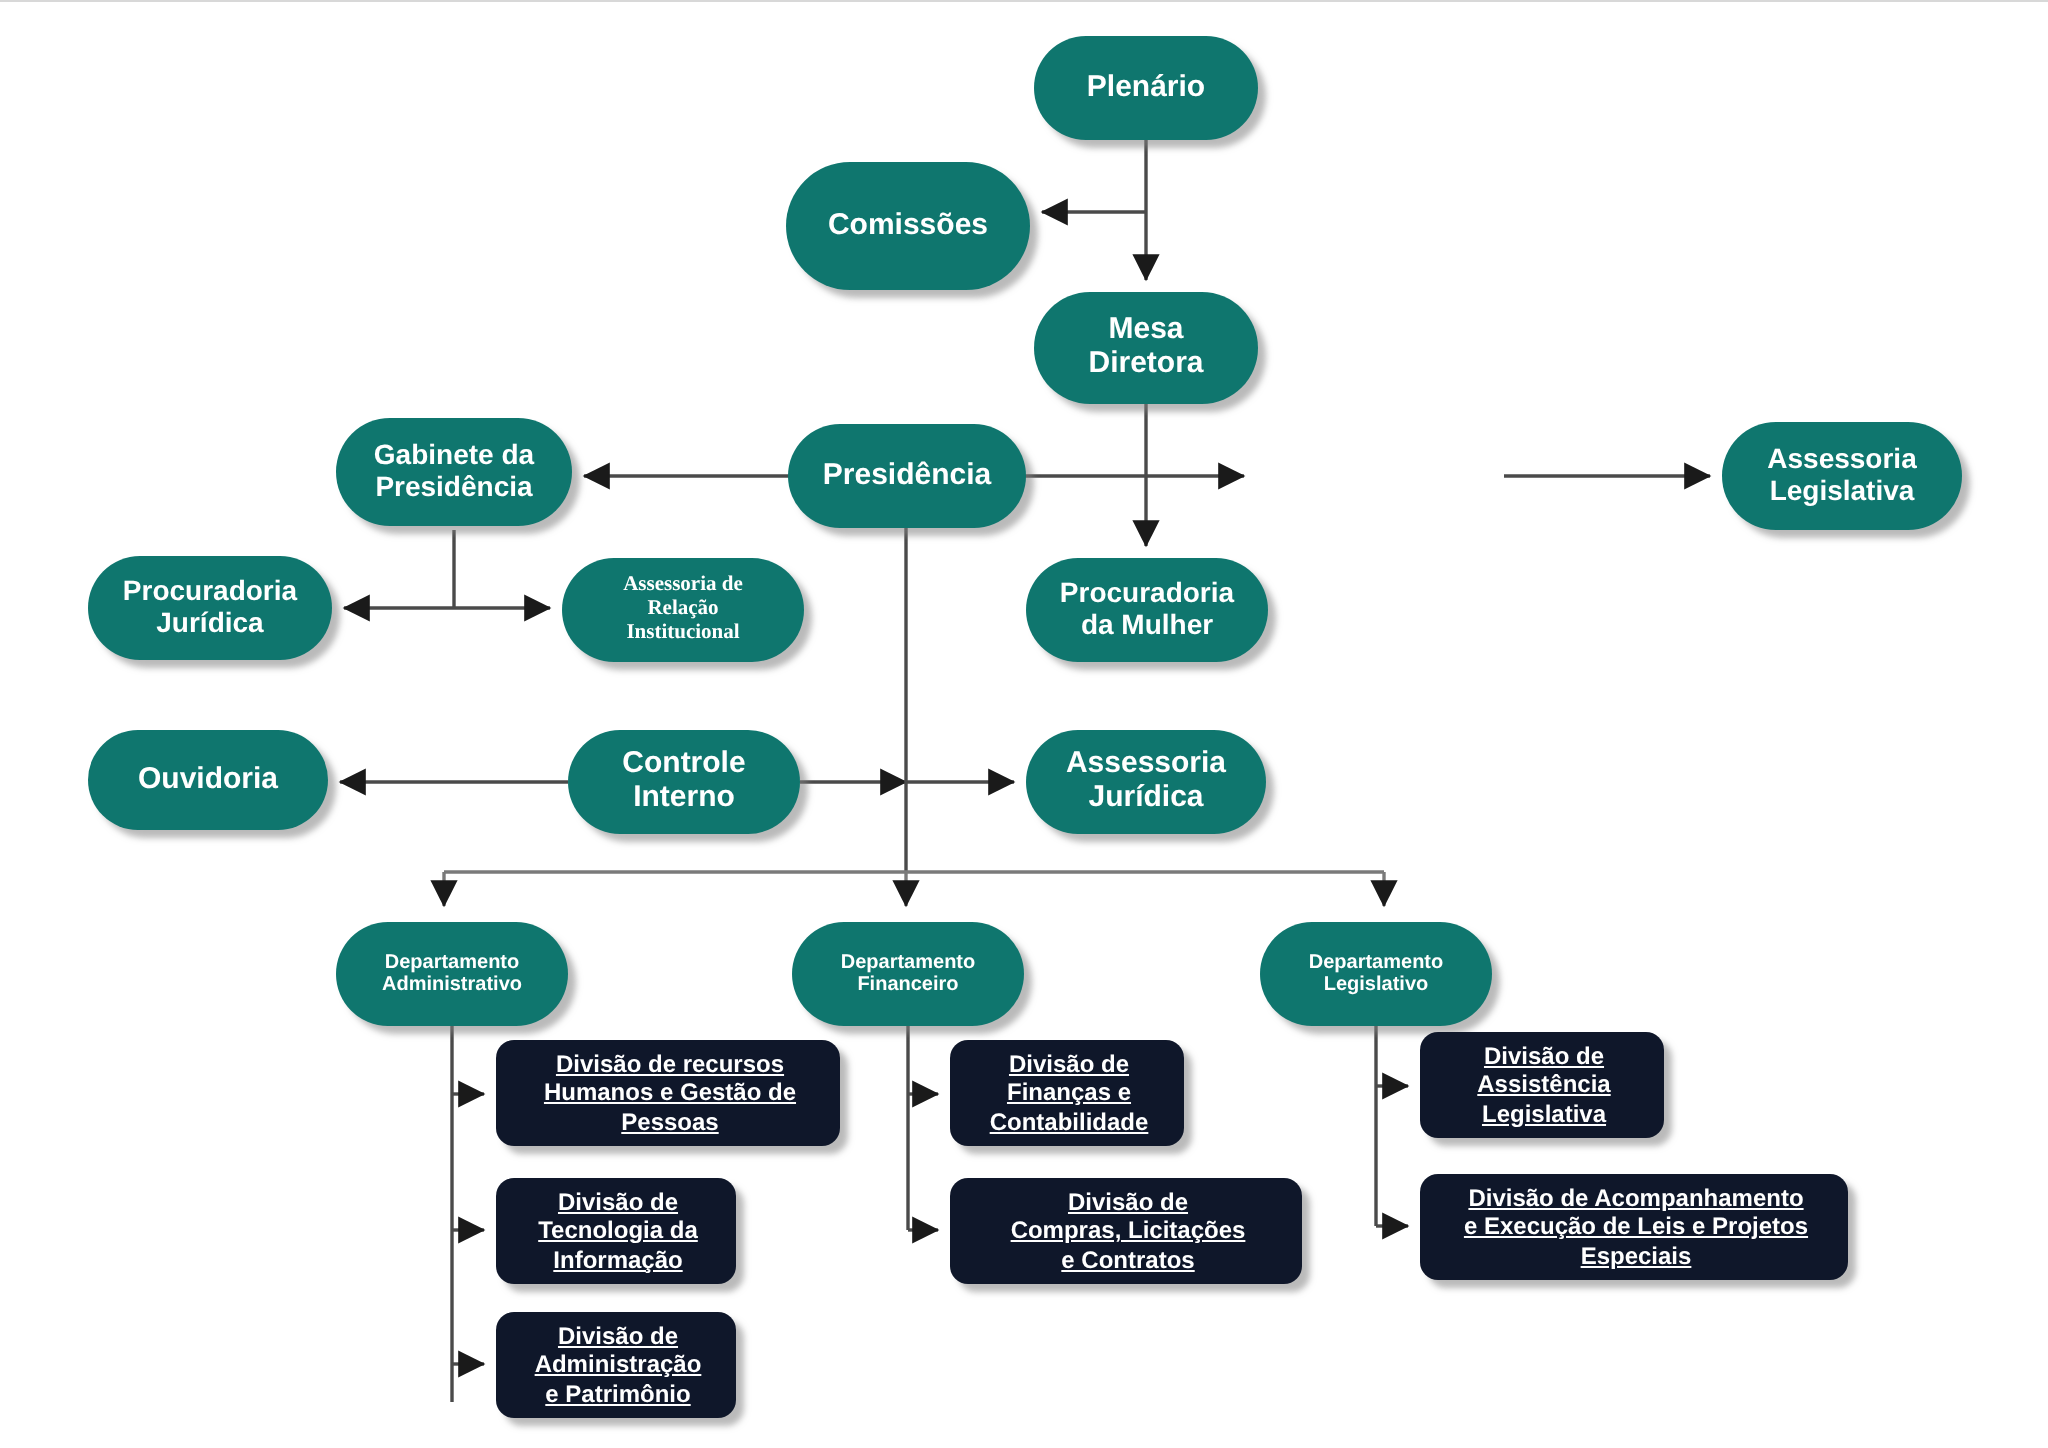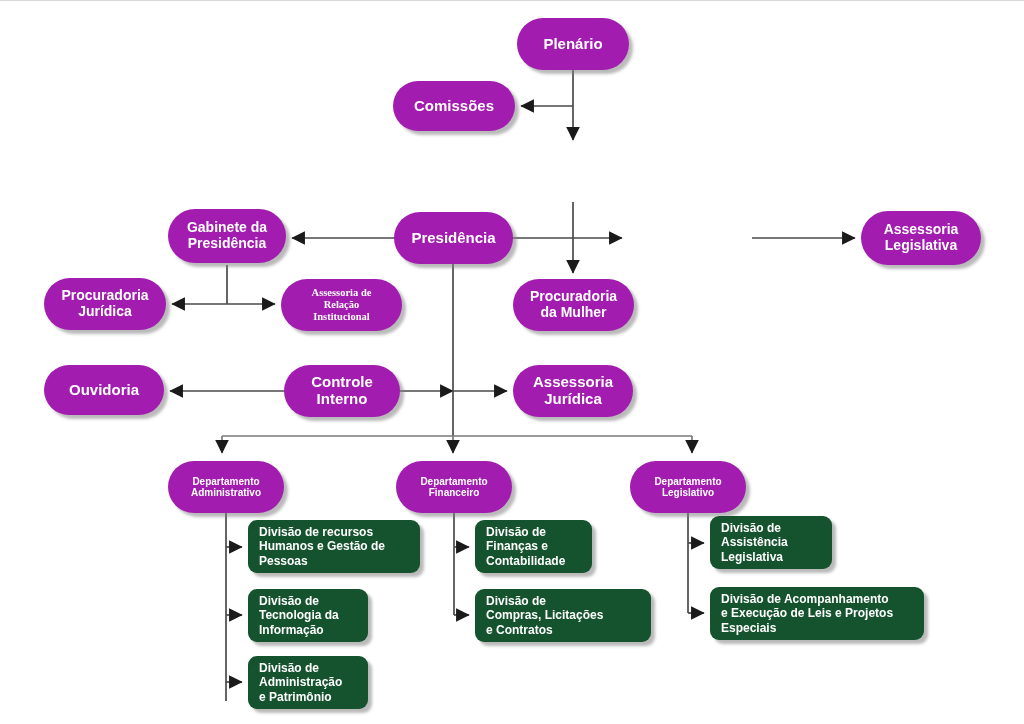--- a/index.html
+++ b/index.html
@@ -31,30 +31,31 @@
     align-items: center;
     justify-content: center;
     color: #ffffff;
     font-weight: bold;
     text-align: center;
     line-height: 1.12;
     box-shadow: 4px 4px 3px rgba(130,130,130,0.55);
     z-index: 5;
   }
   .node.dark {
-    background: #a21caf;
+    background: #0f766e;
     border-radius: 999px;
   }
   .node.light {
-    background: #14532d;
+    background: #0f172a;
     border-radius: 9px;
     justify-content: flex-start;
-    text-align: left;
+    text-align: center;
     padding: 5px 9px 5px 11px;
     line-height: 1.22;
+    text-decoration: underline;
   }
   .node .lbl { display: block; width: 100%; white-space: pre-line; }
   .f15 { font-size: 15px; }
   .f14 { font-size: 14px; }
   .f13 { font-size: 10px; }
   .f12 { font-size: 12px; }
   .f105 { font-size: 10.5px; font-family: Liberation Serif, serif; }
 </style>
 </head>
 <body>
@@ -133,22 +134,26 @@
       <path d="M688,512 L688,612"></path>
       <path d="M688,542 L704,542" marker-end="url(#ab)"></path>
       <path d="M688,612 L704,612" marker-end="url(#ab)"></path>
     </g>
   </svg>
 
   <div class="node dark f15" style="left:517px; top:17px; width:112px; height:52px;">
     <span class="lbl">Plenário</span>
   </div>
 
-  <div class="node dark f15" style="left:393px; top:80px; width:122px; height:50px;">
+  <div class="node dark f15" style="left:393px; top:80px; width:122px; height:64px;">
     <span class="lbl">Comissões</span>
+  </div>
+  <div class="node dark f15" style="left:517px; top:145px; width:112px; height:56px;">
+    <span class="lbl">Mesa
+Diretora</span>
   </div>
 
   <div class="node dark f14" style="left:168px; top:208px; width:118px; height:54px;">
     <span class="lbl">Gabinete da
 Presidência</span>
   </div>
   <div class="node dark f15" style="left:394px; top:211px; width:119px; height:52px;">
     <span class="lbl">Presidência</span>
   </div>
   <div class="node dark f14" style="left:861px; top:210px; width:120px; height:54px;">

